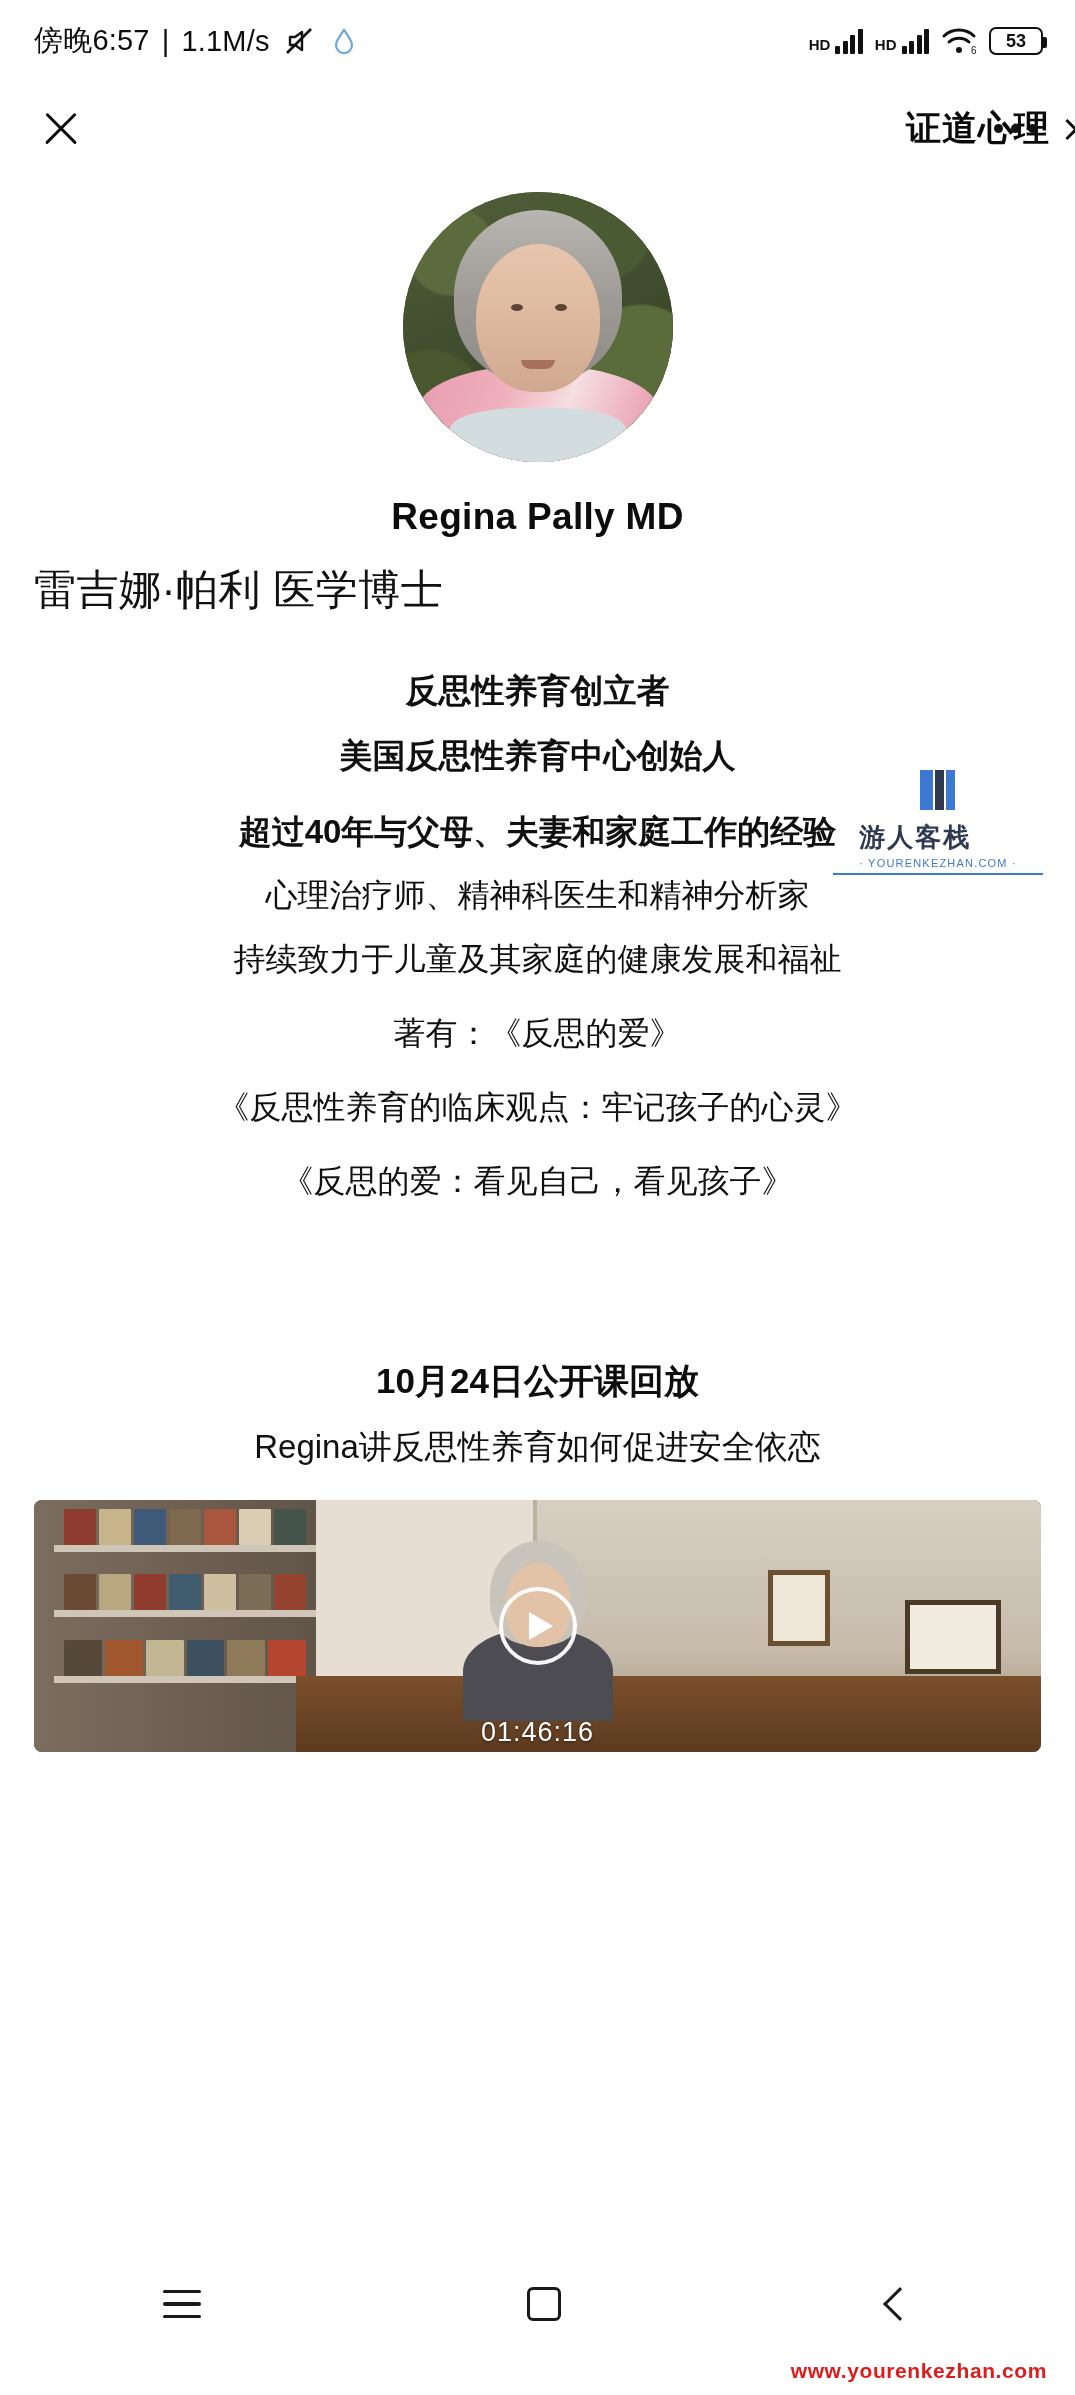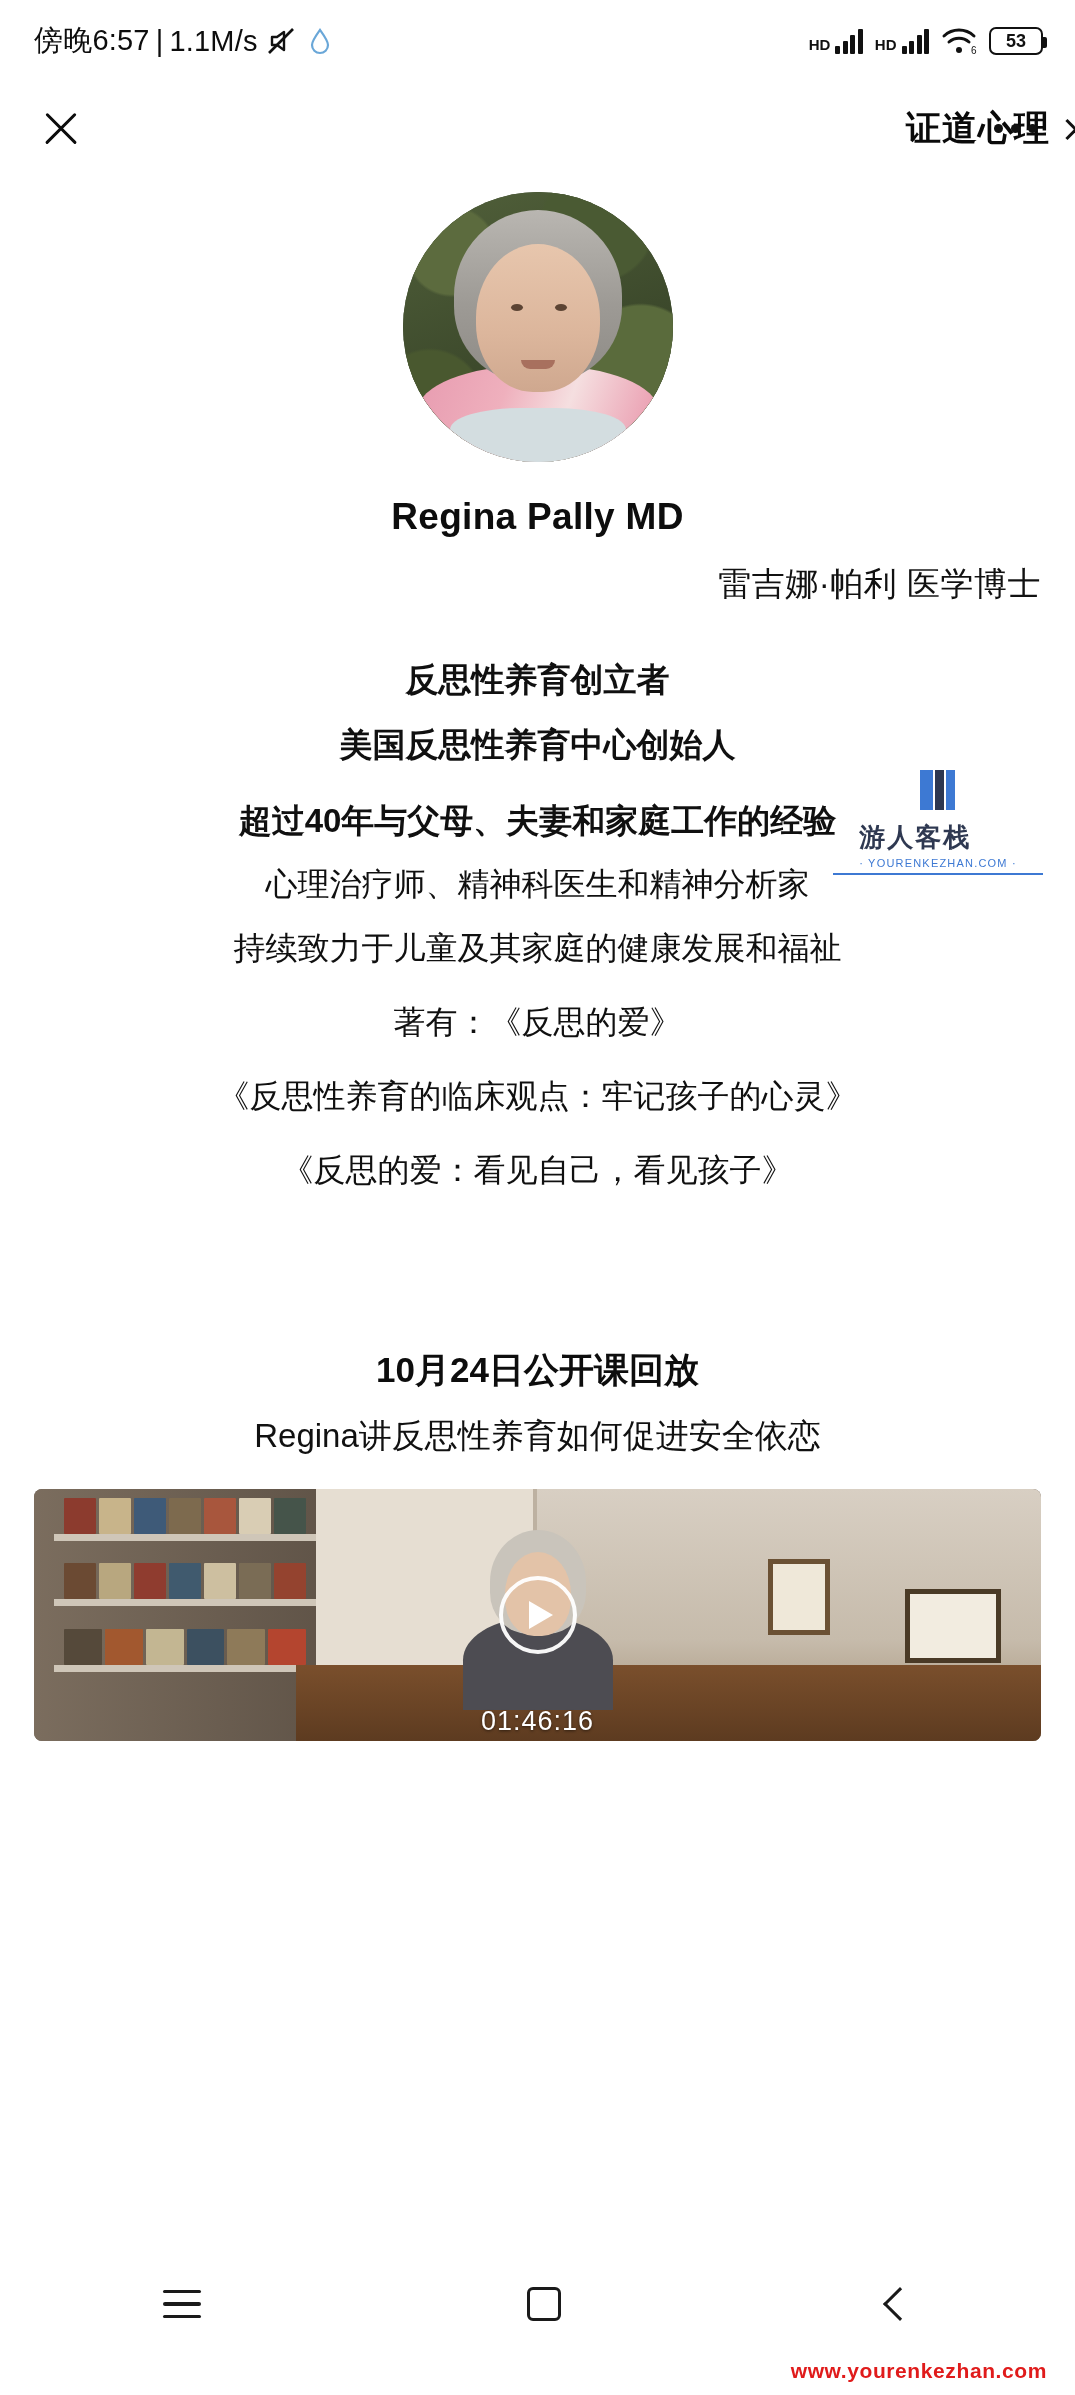--- a/index.html
+++ b/index.html
@@ -22,21 +22,21 @@
   .statusbar {
     height: 82px;
     display: flex;
     align-items: center;
     justify-content: space-between;
     padding: 0 32px 0 34px;
   }
   .sb-left {
     display: flex;
     align-items: center;
-    gap: 6px;
+    gap: 12px;
     font-size: 29px;
     color: #0d0d0d;
     font-weight: 500;
     letter-spacing: .2px;
   }
   .sb-left .sep { color: #0d0d0d; font-weight: 400; }
   .mute-icon { width: 34px; height: 34px; position: relative; display:inline-block; }
   .mute-icon svg { display:block; }
   .drop-icon { width: 32px; height: 32px; }
   .sb-right {
@@ -164,22 +164,22 @@
   .name-en {
     margin-top: 34px;
     text-align: center;
     font-size: 37px;
     font-weight: 700;
     color: #0d0d0d;
     letter-spacing: .3px;
   }
   .name-cn {
     margin-top: 24px;
-    text-align: right;
-    font-size: 33px;
+    text-align: left;
+    font-size: 42px;
     color: #111;
     letter-spacing: .5px;
   }
 
   .bio { margin-top: 46px; }
   .bio p {
     text-align: center;
     color: #101010;
     line-height: 1.62;
     font-size: 32px;

